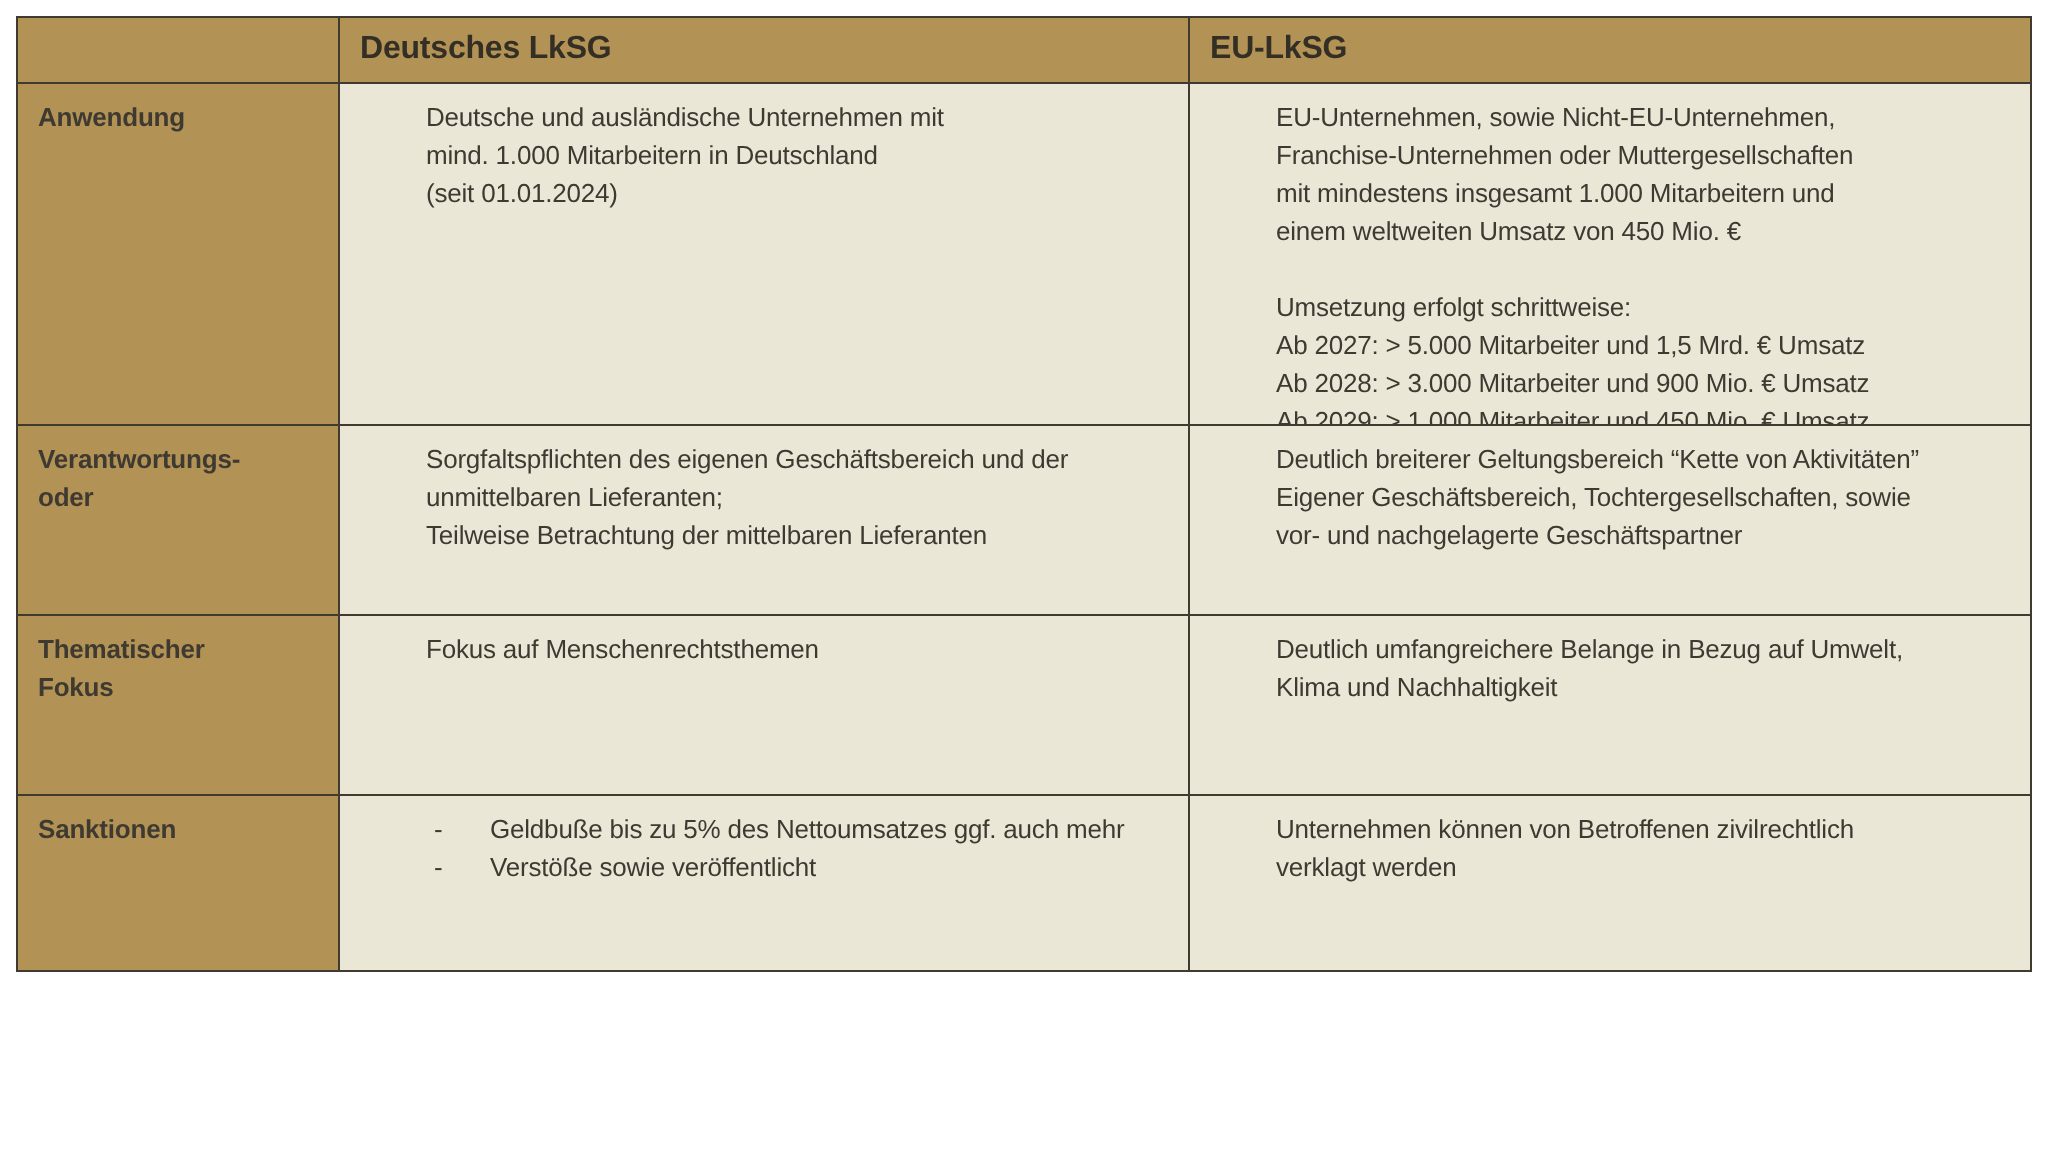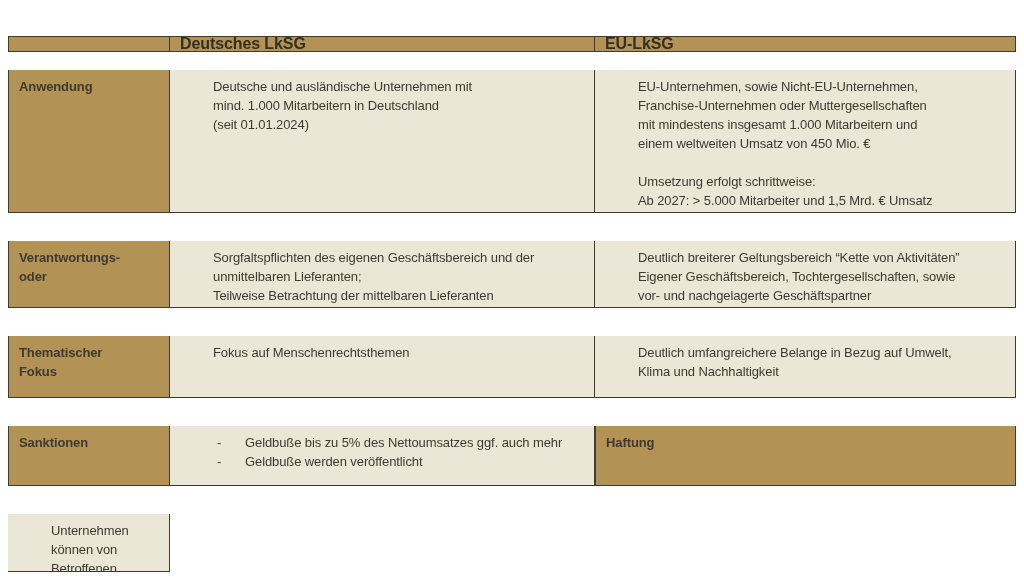--- a/index.html
+++ b/index.html
@@ -22,21 +22,20 @@
     width:1008px; height:564px;
     display:grid;
     grid-template-columns:162px 425px 421px;
     grid-template-rows:34px 171px 95px 90px 88px 86px;
   }
   .cell{
     border-right:1px solid var(--line);
     border-bottom:1px solid var(--line);
     padding:7px 10px;
     overflow:hidden;
-    margin-top:28px;
   }
   .cell.c1{ border-left:1px solid var(--line); }
   .cell.top{ border-top:1px solid var(--line); }
   .gold{ background:var(--gold); }
   .cream{ background:var(--cream);padding-left:43px; }
   .head{
     display:flex; align-items:center;
     font-weight:bold; font-size:16px;
     color:var(--heading_text);
     letter-spacing:-0.1px;
@@ -122,25 +121,22 @@
     <span class="cell-text">Deutlich umfangreichere Belange in Bezug auf Umwelt,
 Klima und Nachhaltigkeit</span>
   </div>
 
   <div class="cell gold c1">
     <span class="rowlabel cell-text" style="font-weight:bold;">Sanktionen</span>
   </div>
   <div class="cell cream">
     <ul class="bullets">
         <li>Geldbuße bis zu 5% des Nettoumsatzes ggf. auch mehr</li>
-        <li>Geldbuße werden veröffentlicht</li>
+        <li>Verstöße sowie veröffentlicht</li>
       </ul>
   </div>
 
-  <div class="cell gold c1">
-    <span class="rowlabel cell-text" style="font-weight:bold;">Haftung</span>
-  </div>
   <div class="cell cream">
     <span class="cell-text">Unternehmen können von Betroffenen zivilrechtlich
 verklagt werden</span>
   </div>
 
 </div>
 
 </body></html>

